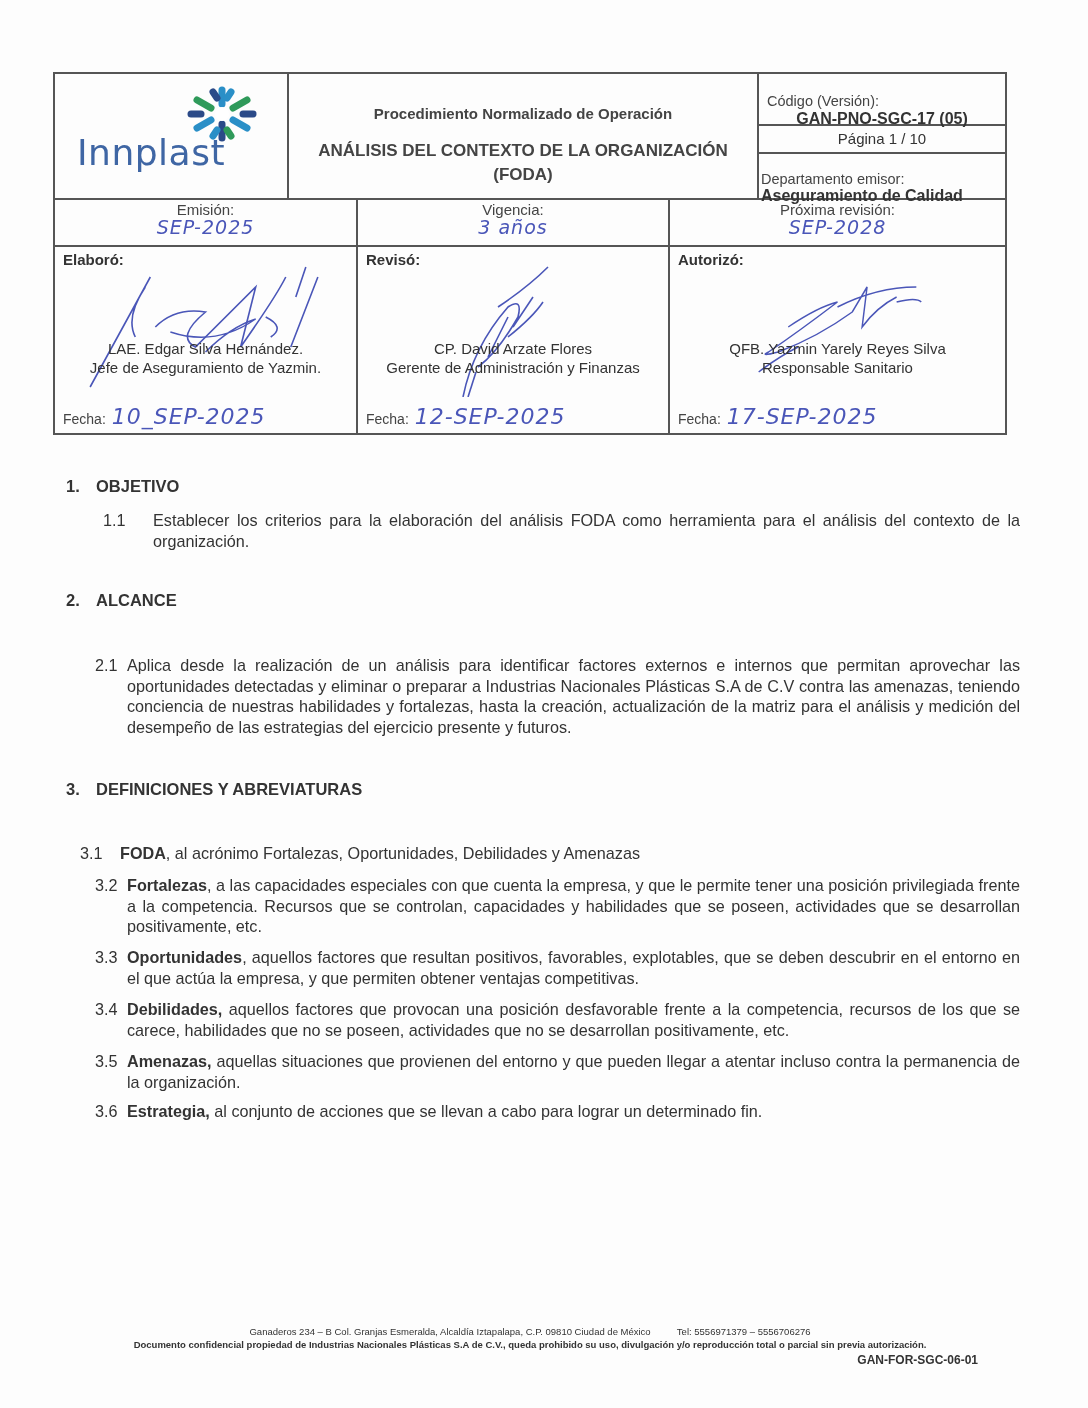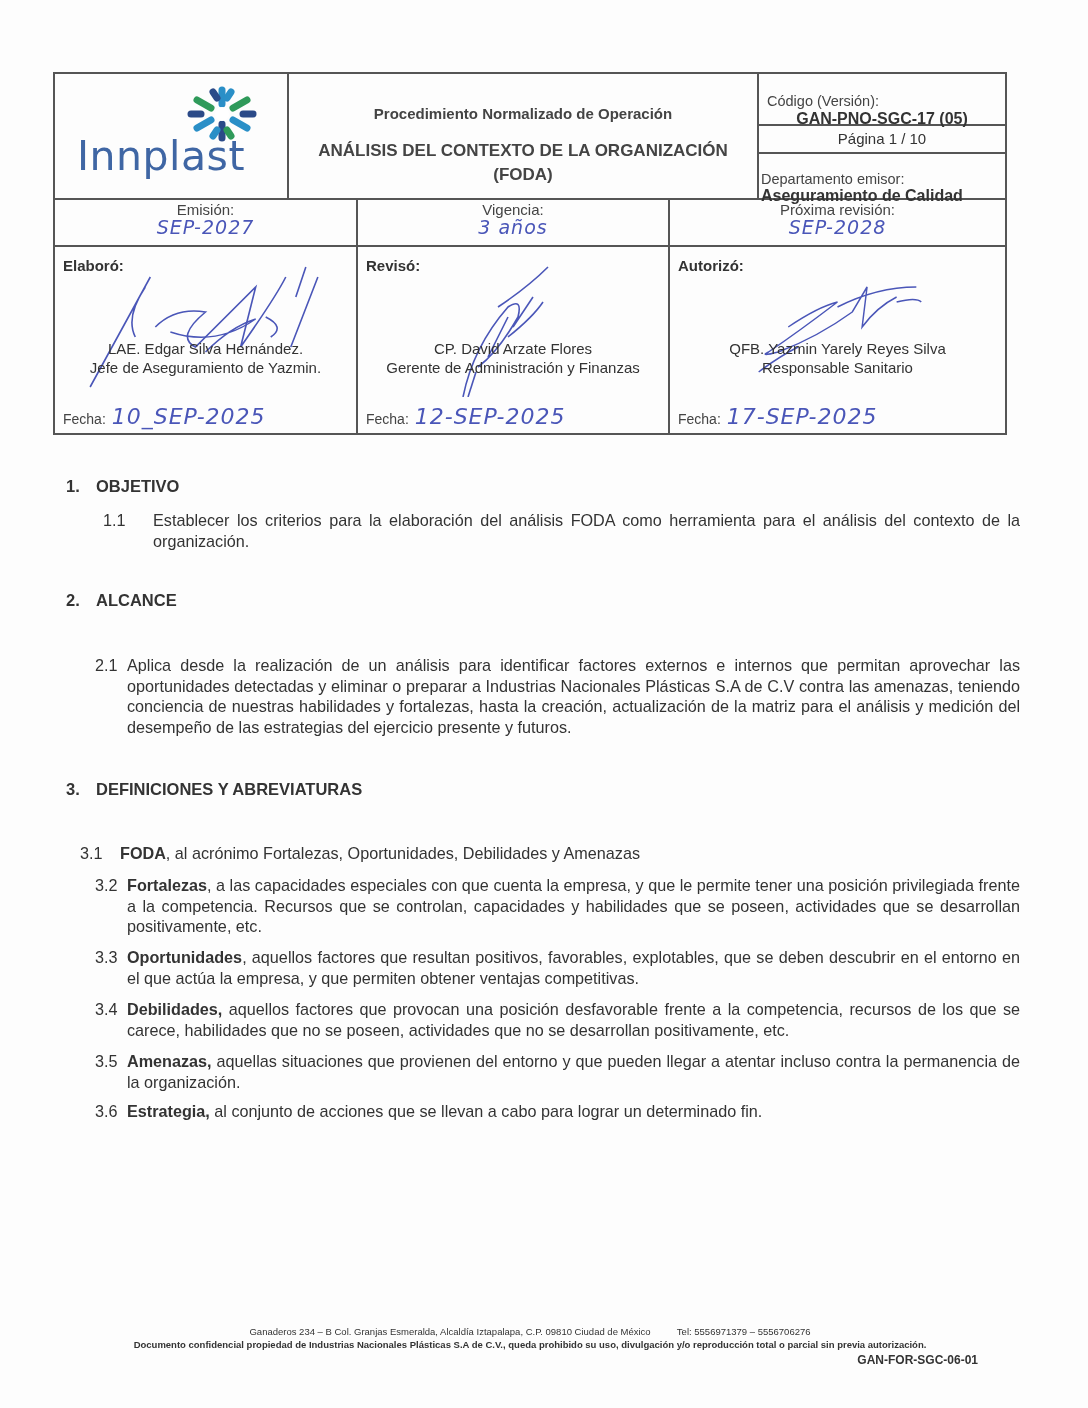--- a/index.html
+++ b/index.html
@@ -29,21 +29,21 @@
   .r2c2 { width:312px; border-right:2px solid #555; }
   .r2c3 { flex:1; }
   .r2c .small-label { display:block; margin-top:1px; font-size:15px; }
   .hand { font-family:"DejaVu Sans", sans-serif; color:#4a56b8; font-size:19px; letter-spacing:1px; display:block; margin-top:-2px; font-style:italic; }
 
   .row3 { display:flex; height:186px; }
   .sig-cell { position:relative; box-sizing:border-box; }
   .sc1 { width:303px; border-right:2px solid #555; }
   .sc2 { width:312px; border-right:2px solid #555; }
   .sc3 { flex:1; }
-  .sig-role-label { position:absolute; left:8px; top:10px; font-size:15px; font-weight:bold; color:#333; }
+  .sig-role-label { position:absolute; left:8px; top:4px; font-size:15px; font-weight:bold; color:#333; }
   .sig-svg { position:absolute; left:0; top:10px; width:100%; height:140px; }
   .sig-name { position:absolute; left:0; right:0; top:92px; text-align:center; font-size:15px; color:#333; line-height:19px; }
   .sig-date { position:absolute; left:8px; bottom:4px; font-size:14px; color:#444; }
   .sig-date .hand { display:inline; font-size:22px; margin-left:2px; }
   .sec-h { position:absolute; font-size:16.5px; font-weight:bold; color:#333; }
   .sec-h .num { display:inline-block; width:30px; }
   .para { position:absolute; font-size:16.2px; color:#333; line-height:20.5px; text-align:justify; }
   .para .pnum { position:absolute; left:0; top:0; }
   .para .ptext { display:block; }
   .bold { font-weight:bold; }
@@ -71,21 +71,21 @@
             <line x1="46" y1="22" x2="60" y2="14" stroke="#2f9a5a"></line>
             <line x1="26" y1="6" x2="30" y2="12" stroke="#2b4a88"></line>
             <line x1="44" y1="6" x2="40" y2="12" stroke="#2a8fc7"></line>
             <line x1="4" y1="28" x2="14" y2="28" stroke="#2b4a88"></line>
             <line x1="56" y1="28" x2="66" y2="28" stroke="#2b4a88"></line>
             <line x1="26" y1="50" x2="30" y2="44" stroke="#2a8fc7"></line>
             <line x1="44" y1="50" x2="40" y2="44" stroke="#2f9a5a"></line>
           </g>
           <circle cx="35" cy="28" r="7" fill="#ffffff"></circle>
         </svg>
-        <div style="position:absolute;left:22px;top:58px;font-size:41px;color:#3f66a4;font-family:'DejaVu Sans',sans-serif;letter-spacing:0.5px;">Innplast</div>
+        <div style="position:absolute;left:22px;top:58px;font-size:36px;color:#3f66a4;font-family:'DejaVu Sans',sans-serif;letter-spacing:0.5px;">Innplast</div>
       </div>
       <div class="title-cell">
         <div class="proc-label">Procedimiento Normalizado de Operación</div>
         <div class="doc-title">
           <span>ANÁLISIS DEL CONTEXTO DE LA ORGANIZACIÓN</span><br>
           <span>(FODA)</span>
         </div>
       </div>
       <div class="meta-cell">
         <div class="meta-code">
@@ -96,21 +96,21 @@
         <div class="meta-dept">
           <div class="small-label">Departamento emisor:</div>
           <div class="strong-val">Aseguramiento de Calidad</div>
         </div>
       </div>
     </div>
 
     <div class="row2">
       <div class="r2c r2c1">
         <span class="small-label">Emisión:</span>
-        <span class="hand">SEP-2027</span>
+        <span class="hand">SEP-2025</span>
       </div>
       <div class="r2c r2c2">
         <span class="small-label">Vigencia:</span>
         <span class="hand">3 años</span>
       </div>
       <div class="r2c r2c3">
         <span class="small-label">Próxima revisión:</span>
         <span class="hand">SEP-2028</span>
       </div>
     </div>

